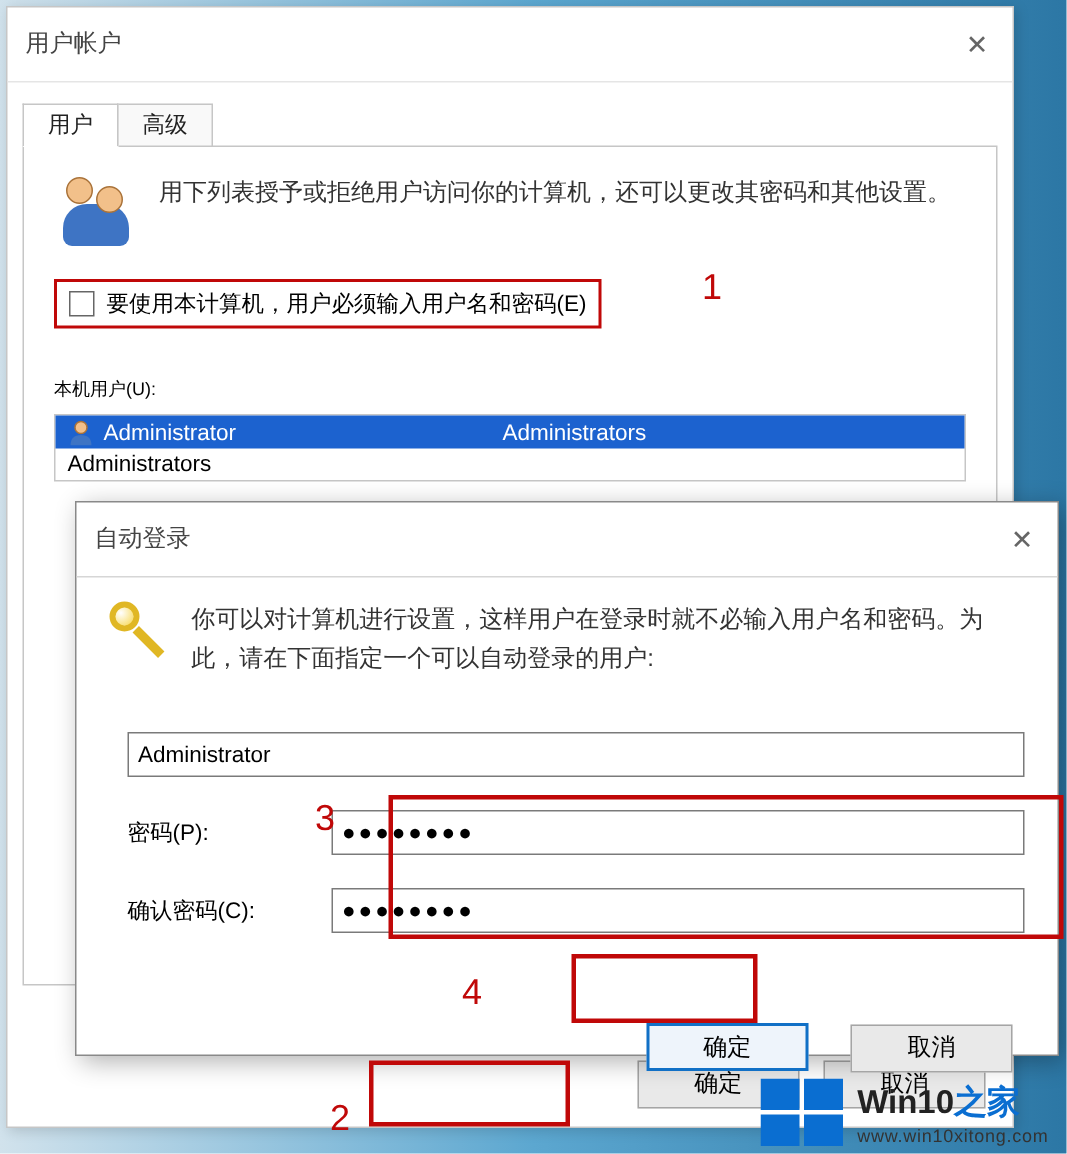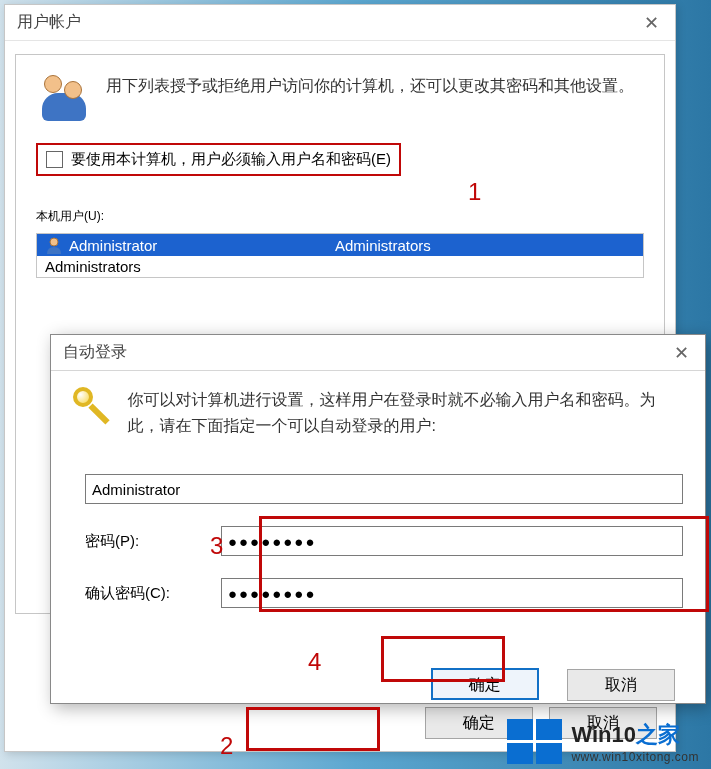--- a/index.html
+++ b/index.html
@@ -17,21 +17,21 @@
       position: absolute;
       left: 4px;
       top: 4px;
       width: 672px;
       height: 748px;
       background: #ffffff;
       border: 1px solid #c6c6c6;
       box-shadow: 2px 2px 8px rgba(0,0,0,0.15);
     }
     .titlebar {
-      height: 36px;
+      height: 50px;
       display: flex;
       align-items: center;
       justify-content: space-between;
       padding: 0 8px 0 12px;
       border-bottom: 1px solid #e5e5e5;
     }
     .titlebar .title-text { color: #444; font-size: 16px; }
     .titlebar .close-x { font-size: 18px; color: #666; cursor: pointer; padding: 4px 8px;}
     
     .tabstrip {
@@ -208,20 +208,24 @@
 </head>
 <body>
 
 <div class="parent-dialog">
   <div class="titlebar">
     <span class="title-text">用户帐户</span>
     <span class="close-x">✕</span>
   </div>
 
   <div class="tabstrip">
+    <div class="tabs">
+      <div class="tab">用户</div>
+      <div class="tab">高级</div>
+    </div>
     <div class="tabcontent">
       <div class="intro-row">
         <div class="people-icon">
           <div class="body"></div>
             <div class="head1"></div>
             <div class="head2"></div>
         </div>
         <div class="intro-text">用下列表授予或拒绝用户访问你的计算机，还可以更改其密码和其他设置。</div>
       </div>
 

